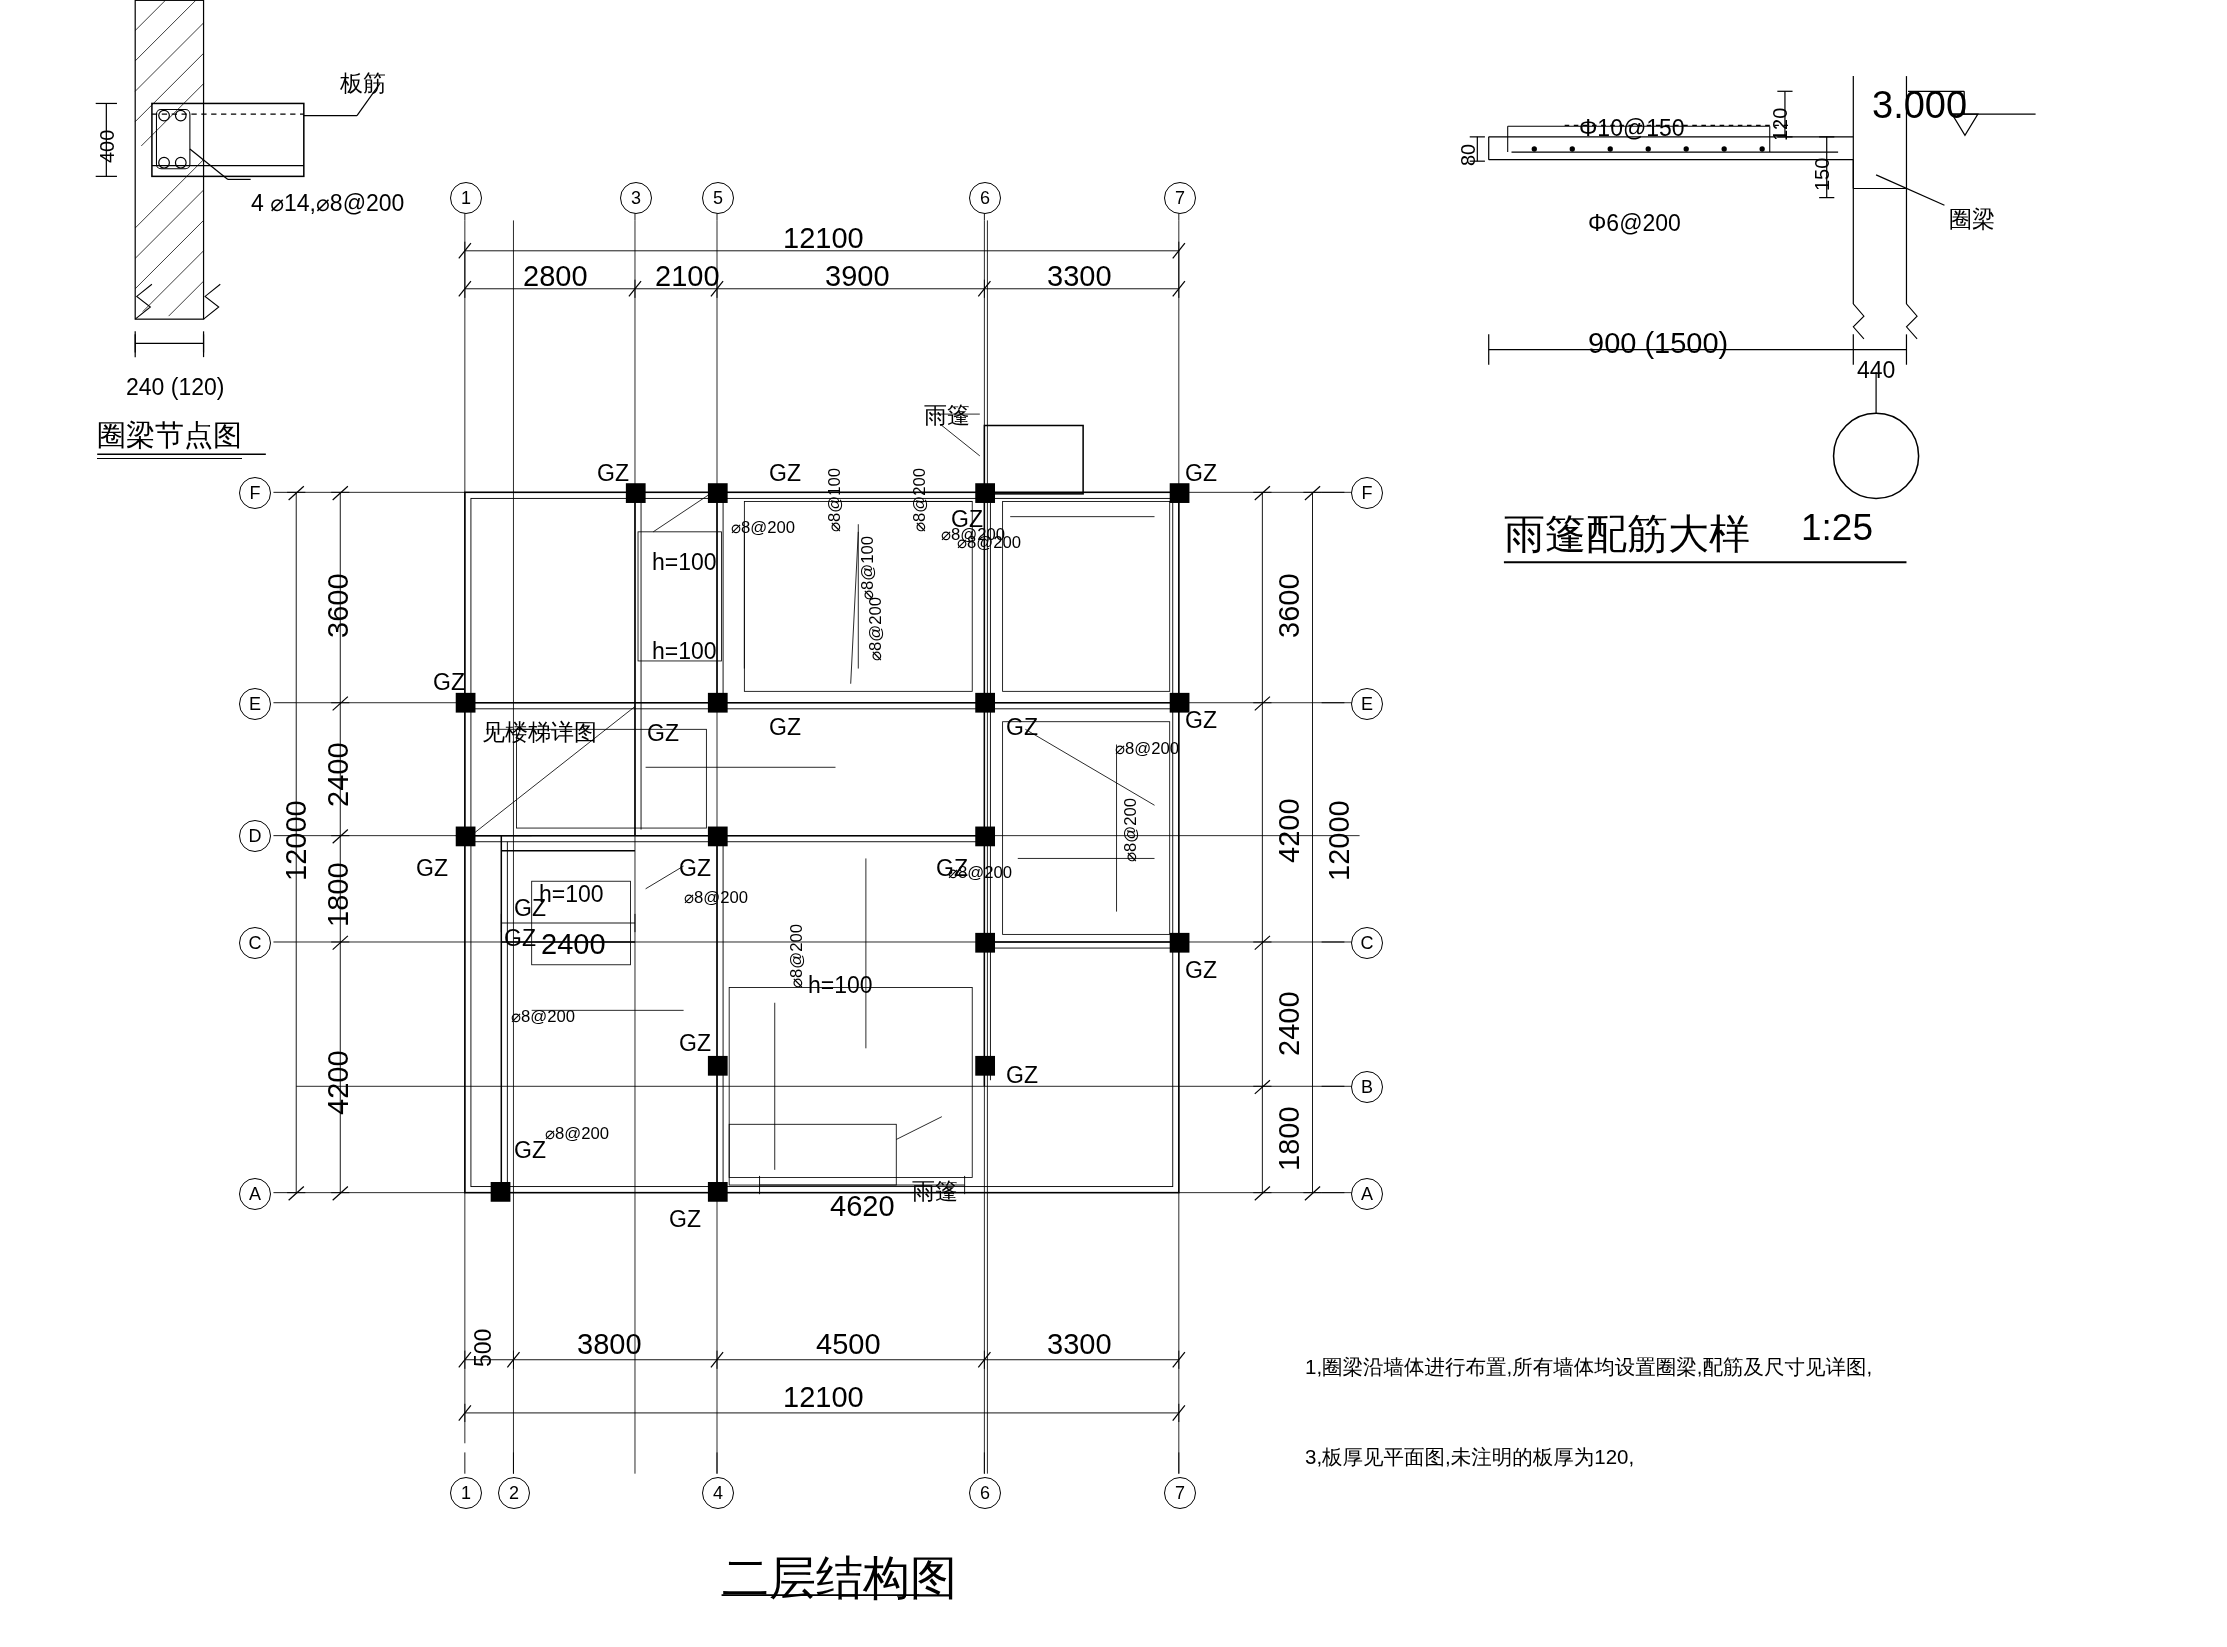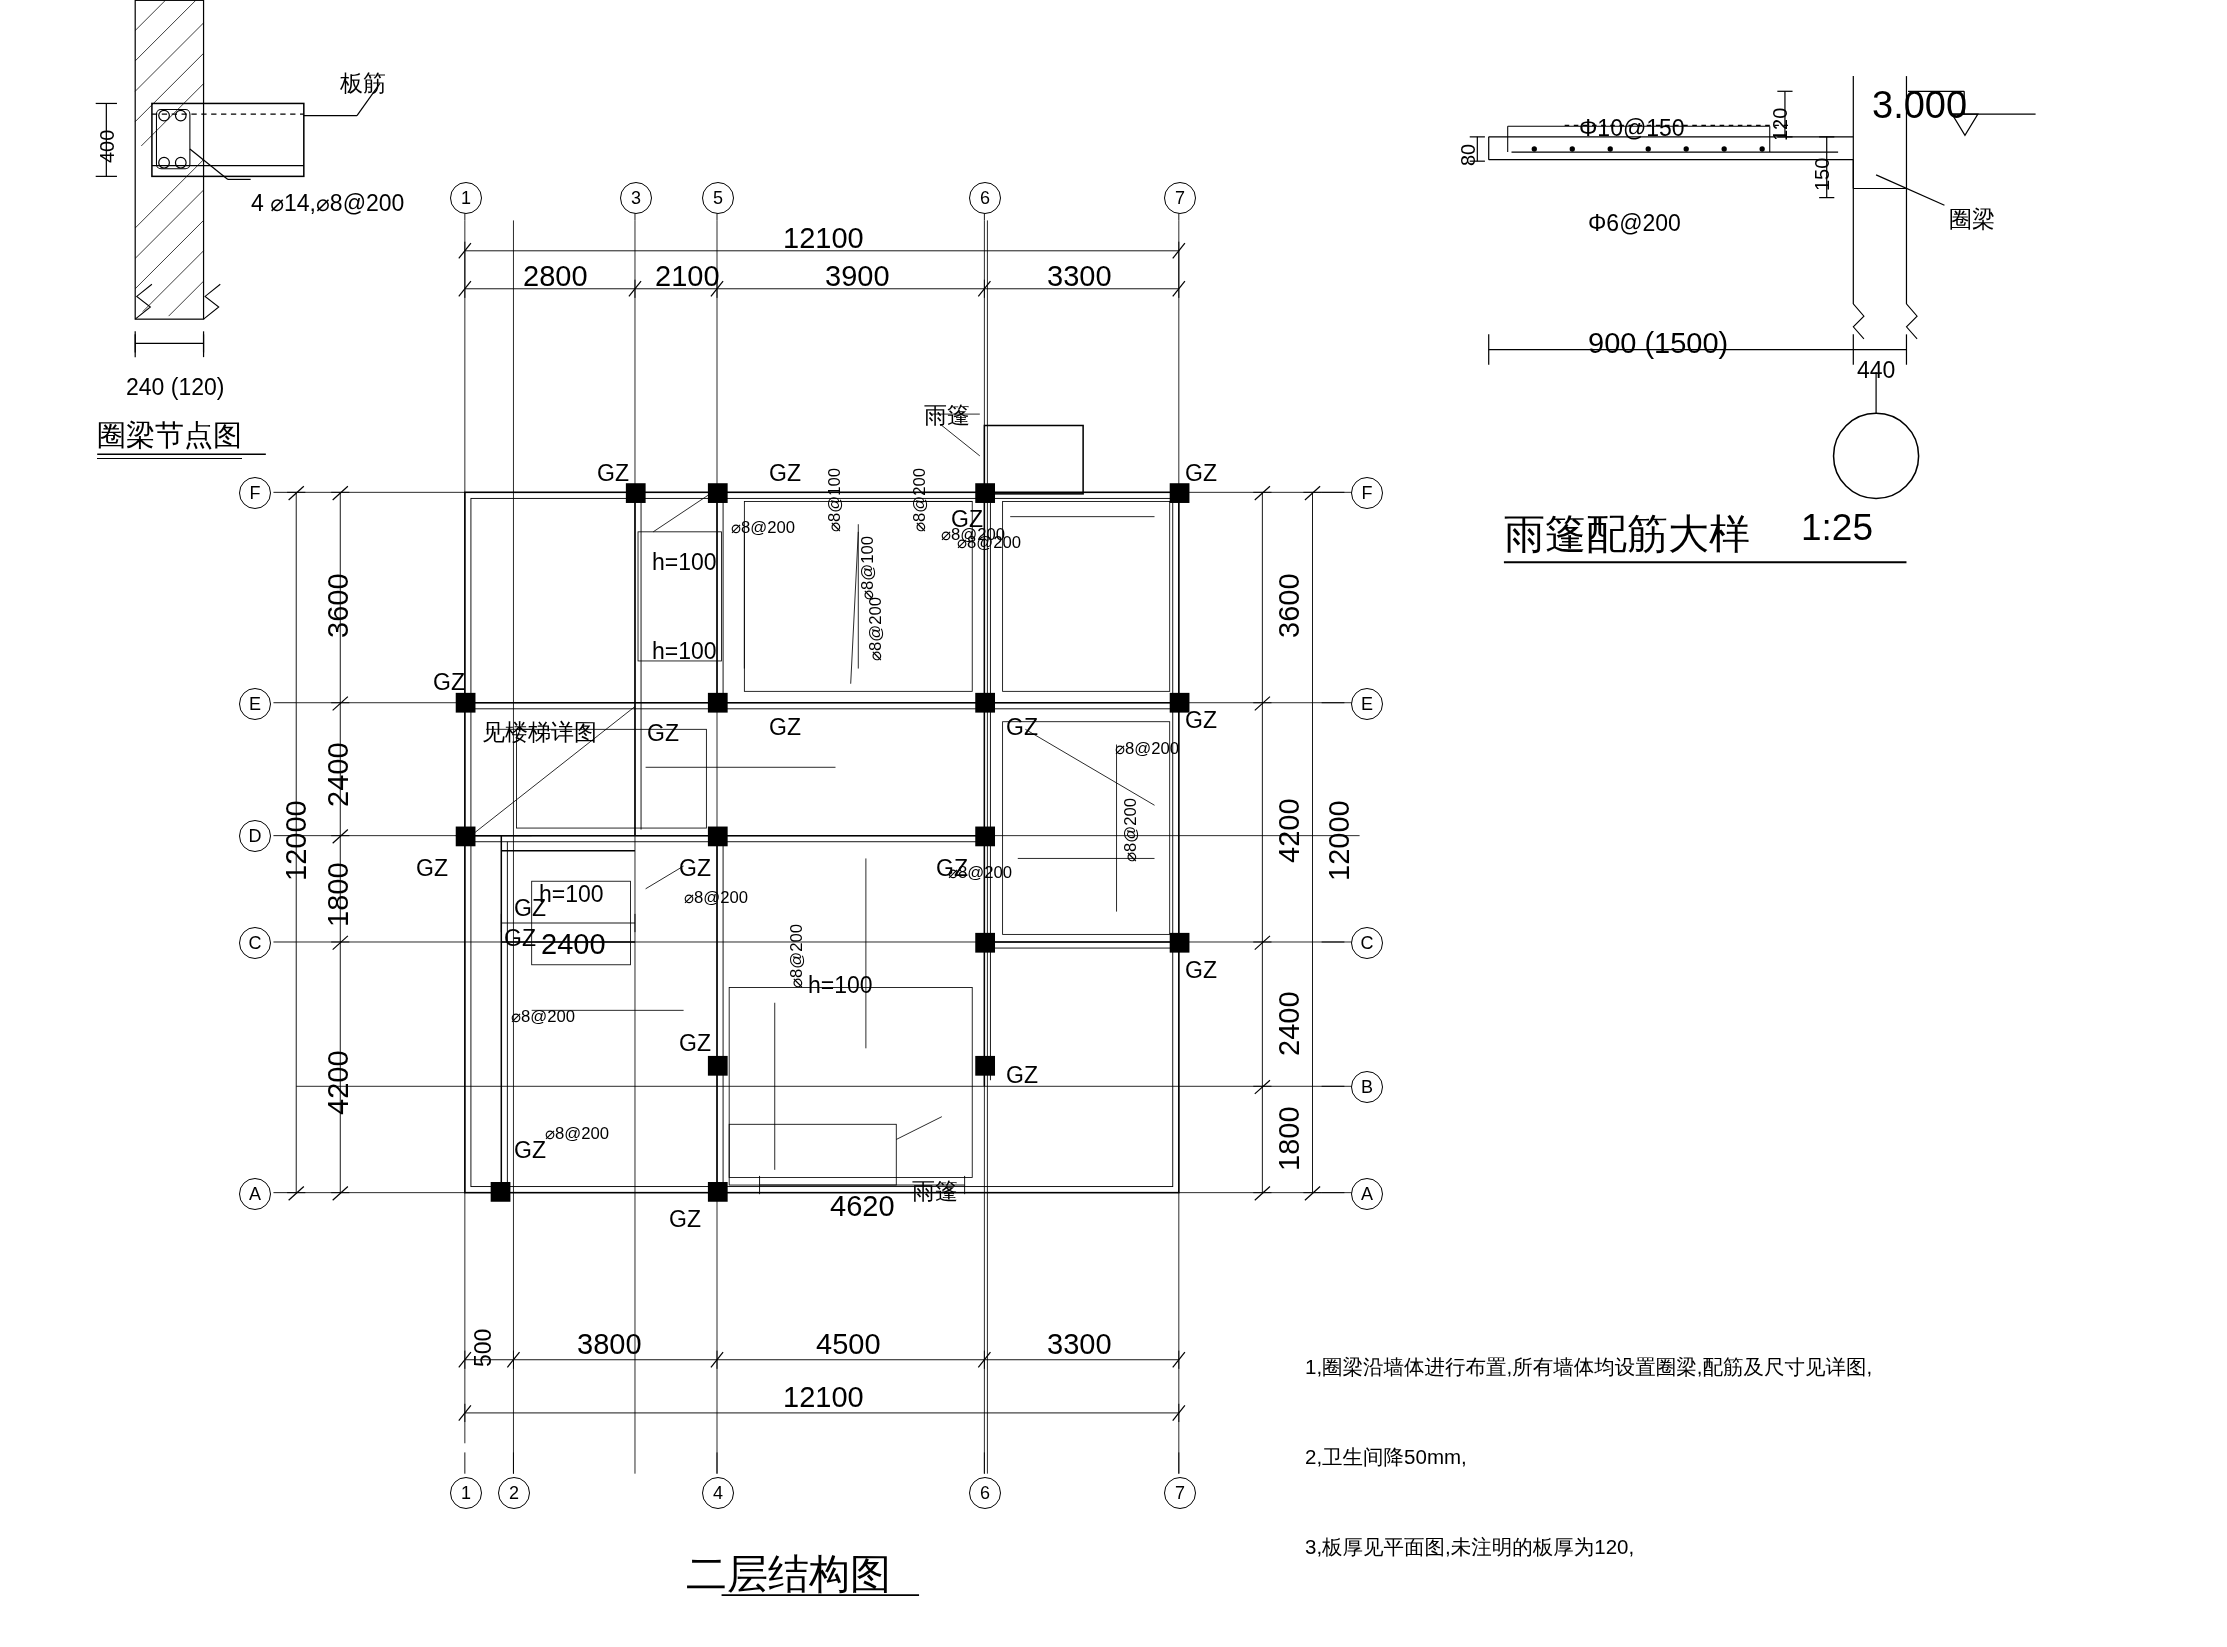--- a/index.html
+++ b/index.html
@@ -453,24 +453,23 @@
 <div class="lbl t12 rot90" style="left:1120px;top:862px">⌀8@200</div>
 <div class="lbl t12" style="left:684px;top:887px">⌀8@200</div>
 <div class="lbl t12" style="left:511px;top:1006px">⌀8@200</div>
 <div class="lbl t12 rot90" style="left:786px;top:988px">⌀8@200</div>
 <div class="lbl t12" style="left:545px;top:1123px">⌀8@200</div>
 
 <div class="lbl t16" style="left:482px;top:717px">见楼梯详图</div>
 <div class="lbl t16" style="left:924px;top:400px">雨篷</div>
 <div class="lbl t16" style="left:912px;top:1176px">雨篷</div>
 
-<div class="lbl" style="left:686px;top:1547px;font-size:41px">二层结构图</div>
+<div class="lbl" style="left:722px;top:1547px;font-size:47px">二层结构图</div>
 
 <div class="notes" style="left:1305px;top:1292px">
   <div>1,圈梁沿墙体进行布置,所有墙体均设置圈梁,配筋及尺寸见详图,</div>
-  <div>2,卫生间降50mm,</div>
   <div>3,板厚见平面图,未注明的板厚为120,</div>
   
   
   
   
 </div>
 
 
 </body></html>

